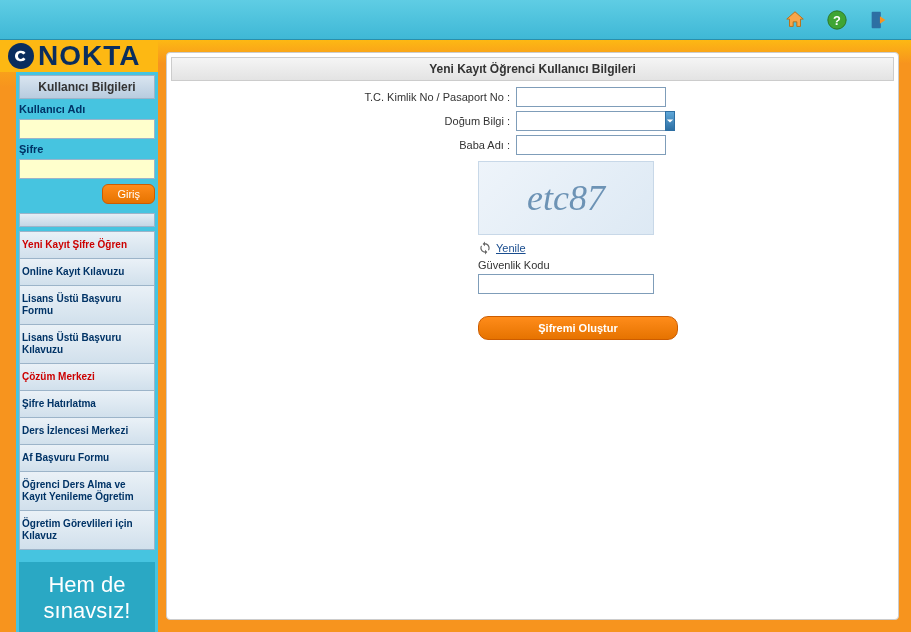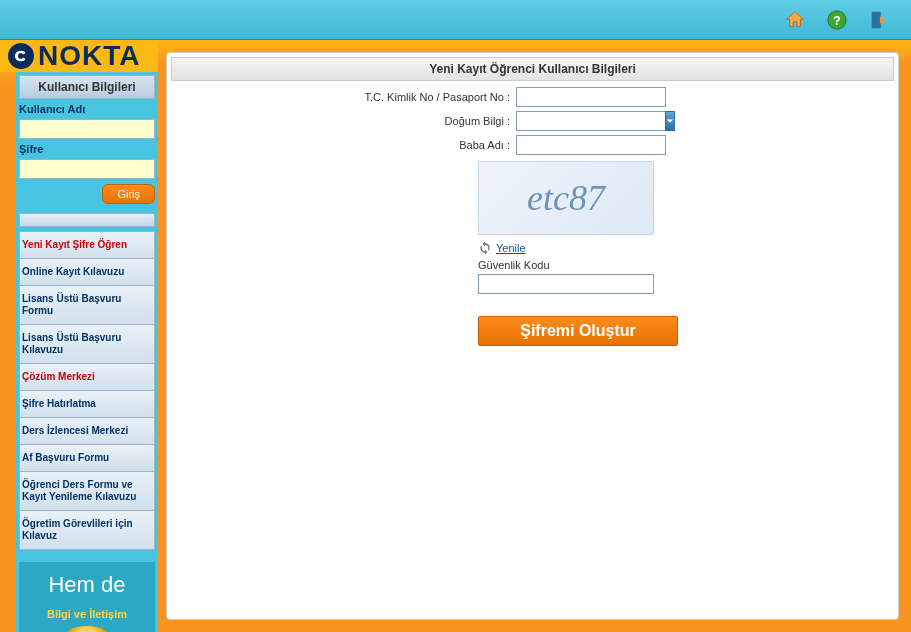--- a/index.html
+++ b/index.html
@@ -275,24 +275,24 @@
   padding: 1px 3px;
   font-size: 11px;
 }
 .submit-row { margin-top: 22px; }
 .btn-submit {
   width: 200px;
   background: linear-gradient(to bottom, #ff8c1a, #e67300);
   border: 1px solid #cc5c00;
   color: #fff;
   font-weight: bold;
-  font-size: 16px;
+  font-size: 11px;
   padding: 5px;
   cursor: pointer;
-  border-radius: 2px;
+  border-radius: 10px;
 }
 </style>
 </head>
 <body>
 
 <div class="top-bar">
   <div class="top-icon">
     <svg viewBox="0 0 24 24" width="22" height="22">
         <path fill="#f7a64a" stroke="#b86b12" stroke-width="1" d="M12 3l9 8h-3v8h-4v-5h-4v5H6v-8H3z"></path>
       </svg>
@@ -340,26 +340,27 @@
 
       <div class="menu-list" id="menu-list">
           <div class="menu-item red">Yeni Kayıt Şifre Öğren</div>
           <div class="menu-item">Online Kayıt Kılavuzu</div>
           <div class="menu-item">Lisans Üstü Başvuru Formu</div>
           <div class="menu-item">Lisans Üstü Başvuru Kılavuzu</div>
           <div class="menu-item red">Çözüm Merkezi</div>
           <div class="menu-item">Şifre Hatırlatma</div>
           <div class="menu-item">Ders İzlencesi Merkezi</div>
           <div class="menu-item">Af Başvuru Formu</div>
-          <div class="menu-item">Öğrenci Ders Formu ve Kayıt Yenileme Kılavuzu</div>
+          <div class="menu-item">Öğrenci Ders Alma ve Kayıt Yenileme Ögretim</div>
           <div class="menu-item">Ögretim Görevlileri için Kılavuz</div>
         </div>
 
       <div class="promo">
         <div class="promo-line1">Hem de</div>
+        <div class="promo-line2">sınavsız!</div>
         <div class="promo-line3">Bilgi ve İletişim</div>
         <div class="promo-seal"></div>
       </div>
     </div>
   </div>
 
   <div class="right-col">
     <div class="content-panel">
       <div class="form-title">Yeni Kayıt Öğrenci Kullanıcı Bilgileri</div>
 

